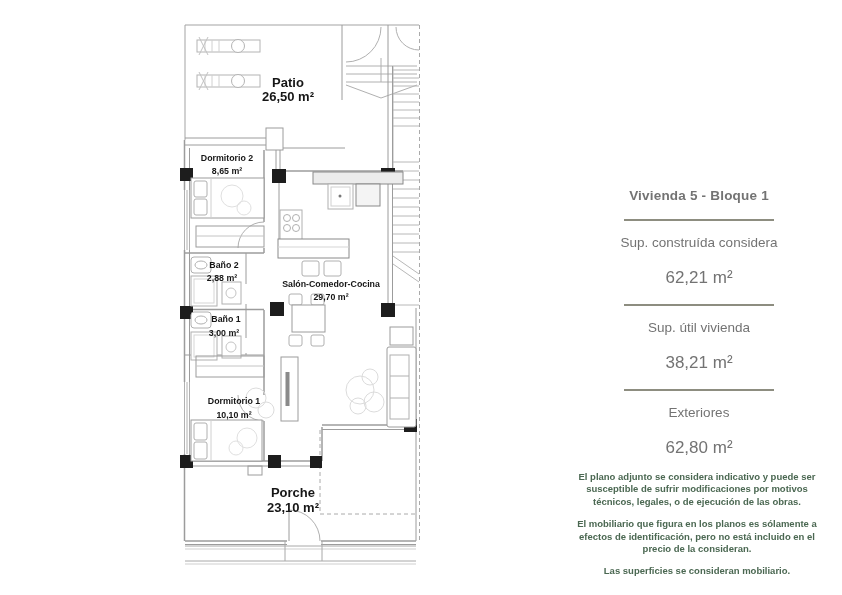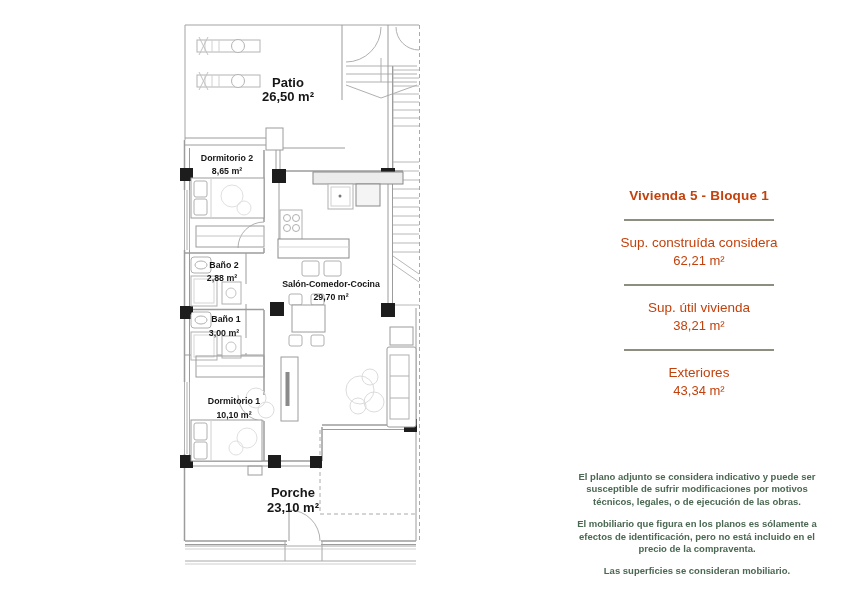--- a/index.html
+++ b/index.html
@@ -7,26 +7,26 @@
     width:842px;height:595px;position:relative;overflow:hidden;
     background:#ffffff;font-family:"Liberation Sans",sans-serif;
   }
   .plan-svg{position:absolute;left:0;top:0}
 
   
   .room-name-lg{font-family:"Liberation Sans",sans-serif;font-size:13px;font-weight:700;fill:#161616;text-anchor:middle}
   .room-name-sm{font-family:"Liberation Sans",sans-serif;font-size:8.8px;font-weight:700;fill:#161616;text-anchor:middle}
 
   
-  .info{position:absolute;left:561px;top:188px;width:276px;text-align:center;color:#c2410c}
+  .info{position:absolute;left:561px;top:188px;width:276px;text-align:center;color:#737373}
   .info-title{font-size:13.5px;font-weight:700;letter-spacing:.2px}
   .info-sub{font-size:13.5px;font-weight:700;margin-top:15px}
   .divider{width:150px;margin:16px auto 14px auto;border:0;border-top:2px solid #8d8d80;height:0}
   .sec-label{font-size:13.5px}
-  .sec-value{font-size:13px;margin-top:3px}
+  .sec-value{font-size:17px;margin-top:18px}
 
   .disclaimers{
     position:absolute;left:566px;top:471px;width:262px;text-align:center;
     color:var(--disclaimer-green,#4b6852);font-size:9.5px;font-weight:700;line-height:12.4px;
   }
   .disclaimers p{margin:0 0 10px 0}
 </style>
 </head>
 <body>
 
@@ -304,20 +304,20 @@
   <hr class="divider">
   <div class="sec-label">Sup. construída considera</div>
   <div class="sec-value">62,21 m²</div>
 
   <hr class="divider">
   <div class="sec-label">Sup. útil vivienda</div>
   <div class="sec-value">38,21 m²</div>
 
   <hr class="divider">
   <div class="sec-label">Exteriores</div>
-  <div class="sec-value">43,34 m²</div>
+  <div class="sec-value">62,80 m²</div>
 </div>
 
 <div class="disclaimers">
   <p>El plano adjunto se considera indicativo y puede ser susceptible de sufrir modificaciones por motivos técnicos, legales, o de ejecución de las obras.</p>
-  <p>El mobiliario que figura en los planos es sólamente a efectos de identificación, pero no está incluido en el precio de la compraventa.</p>
+  <p>El mobiliario que figura en los planos es sólamente a efectos de identificación, pero no está incluido en el precio de la consideran.</p>
   <p>Las superficies se consideran mobiliario.</p>
 </div>
 
 </body></html>

